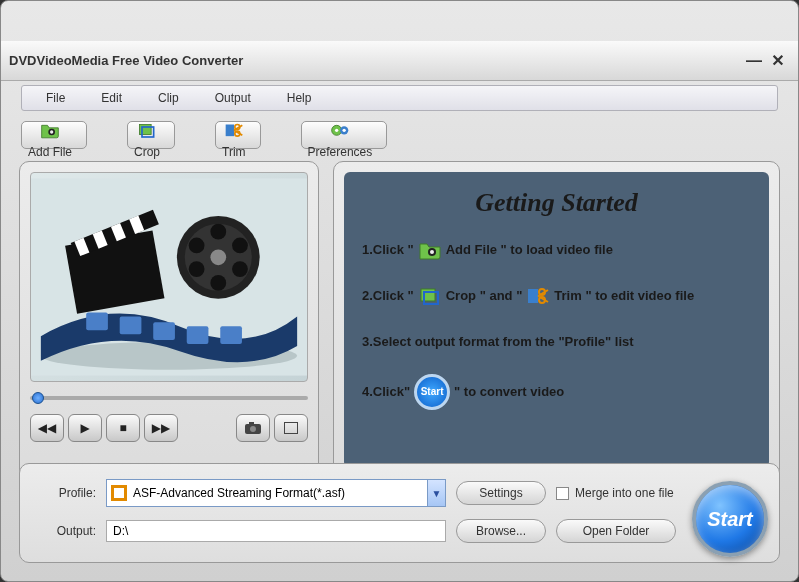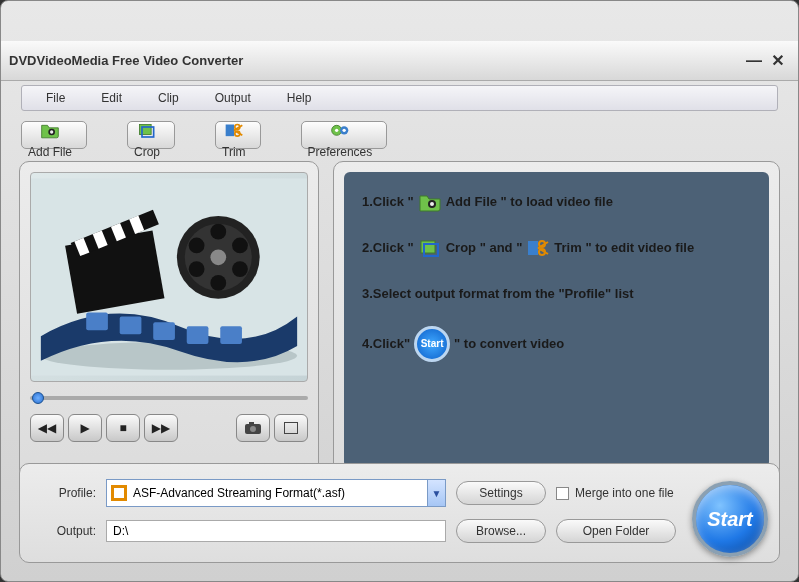--- a/index.html
+++ b/index.html
@@ -245,20 +245,21 @@
         <div class="pb-btn">
           <svg width="14" height="12" viewBox="0 0 14 12">
               <rect x="0" y="0" width="14" height="12" fill="none" stroke="#444" stroke-width="2"></rect>
             </svg>
         </div>
       </div>
     </div>
 
     <div class="panel guide-panel">
       <div class="guide-inner">
+        <div class="guide-title">Getting Started</div>
         <div class="guide-step">
           <span>1.Click "</span>
           <span class="mini-ico">
               <svg viewBox="0 0 24 20">
                 <path fill="#6fc24a" stroke="#3f7a2a" d="M2 4h7l2 3h11v10a2 2 0 0 1-2 2H2z"></path>
                 <circle cx="14" cy="12" r="4" fill="#222"></circle>
                 <circle cx="14" cy="12" r="2" fill="#eee"></circle>
               </svg>
             </span>
           <span>Add File " to load video file</span>

